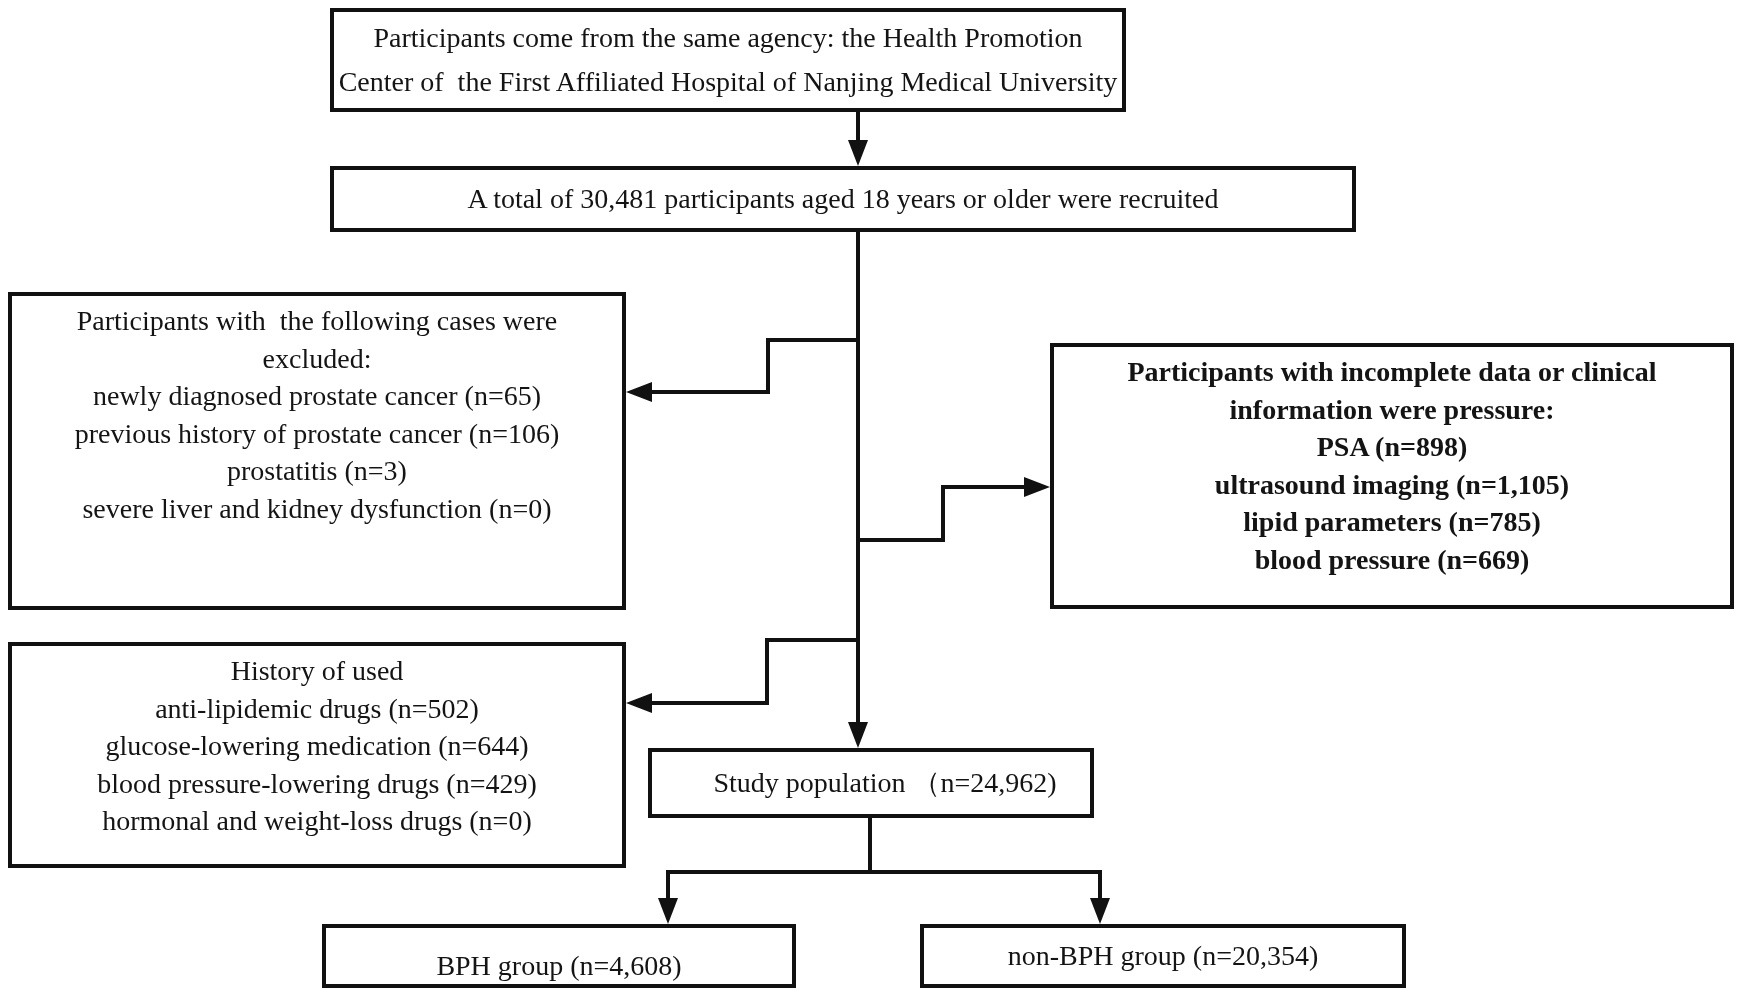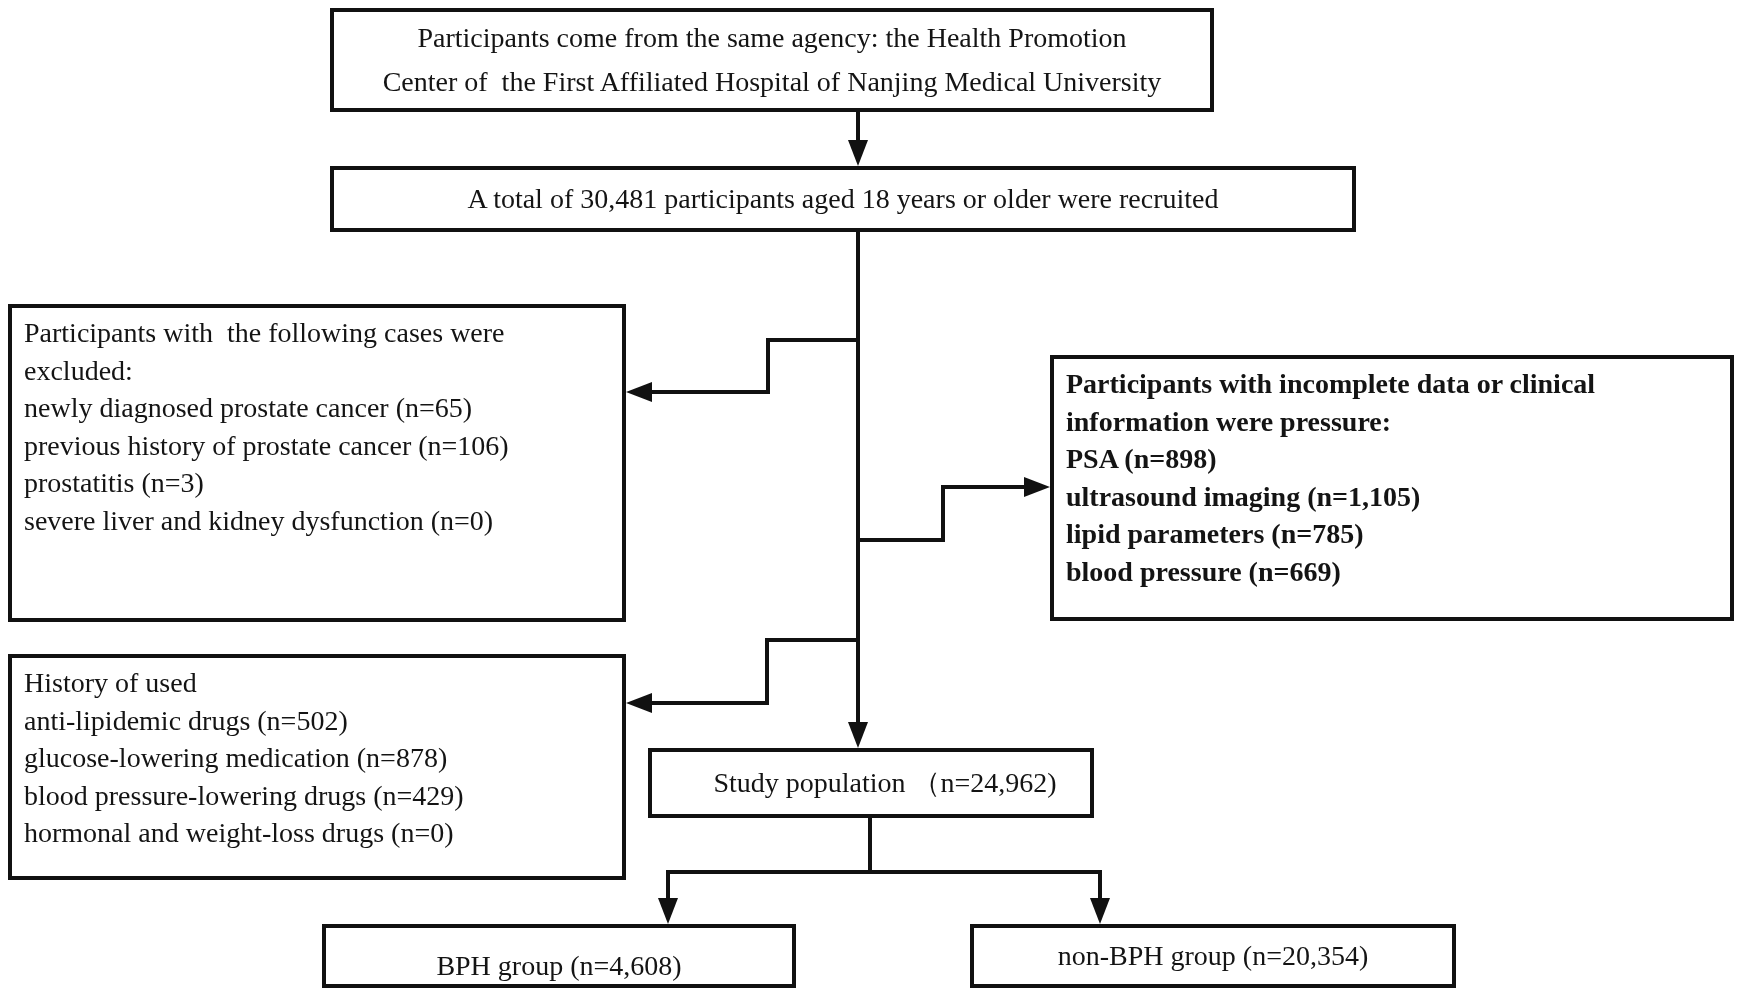--- a/index.html
+++ b/index.html
@@ -25,48 +25,47 @@
   }
   .box.center {
     display: flex;
     flex-direction: column;
     align-items: center;
     justify-content: center;
     text-align: center;
   }
   .box.left {
     padding: 6px 12px;
-    text-align: left;
-    margin-top: 12px;
+    text-align: center;
   }
   .line {
     white-space: pre;
     line-height: 37.5px;
     font-size: 28px;
   }
   .line.wide {
     line-height: 44px;
   }
   #connector-layer {
     position: absolute;
     left: 0;
     top: 0;
     width: 1740px;
     height: 993px;
     pointer-events: none;
   }
   
-  #agency-box          { left: 330px; top: 8px;   width: 884px; height: 104px; }
+  #agency-box          { left: 330px; top: 8px;   width: 796px; height: 104px; }
   #recruited-box       { left: 330px; top: 166px; width: 1026px; height: 66px;  }
   #excluded-cases-box  { left: 8px;   top: 292px; width: 618px; height: 318px; }
   #incomplete-data-box { left: 1050px;top: 343px; width: 684px; height: 266px; font-weight: bold; }
   #history-drugs-box   { left: 8px;   top: 642px; width: 618px; height: 226px; }
   #study-population-box{ left: 648px; top: 748px; width: 446px; height: 70px; padding-left: 28px;  }
   #bph-group-box       { left: 322px; top: 924px; width: 474px; height: 64px; justify-content: flex-end;  }
-  #non-bph-group-box   { left: 970px; top: 924px; width: 486px; height: 64px; align-items: center;  }
+  #non-bph-group-box   { left: 920px; top: 924px; width: 486px; height: 64px; align-items: center;  }
 </style>
 </head>
 <body>
 
 <div id="canvas">
 
   <svg id="connector-layer" viewBox="0 0 1740 993" xmlns="http://www.w3.org/2000/svg">
     <defs>
       <marker id="arr" markerWidth="26" markerHeight="20" refX="4" refY="10" orient="auto" markerUnits="userSpaceOnUse">
         <path d="M0,0 L26,10 L0,20 z" fill="#111111"></path>
@@ -112,21 +111,21 @@
     <div class="line">information were pressure:</div>
     <div class="line">PSA (n=898)</div>
     <div class="line">ultrasound imaging (n=1,105)</div>
     <div class="line">lipid parameters (n=785)</div>
     <div class="line">blood pressure (n=669)</div>
   </div>
 
   <div class="box left" id="history-drugs-box">
     <div class="line">History of used</div>
     <div class="line">anti-lipidemic drugs (n=502)</div>
-    <div class="line">glucose-lowering medication (n=878)</div>
+    <div class="line">glucose-lowering medication (n=644)</div>
     <div class="line">blood pressure-lowering drugs (n=429)</div>
     <div class="line">hormonal and weight-loss drugs (n=0)</div>
   </div>
 
   <div class="box center" id="study-population-box">
     <div class="line">Study population （n=24,962)</div>
   </div>
 
   <div class="box center" id="bph-group-box">
     <div class="line">BPH group (n=4,608)</div>

